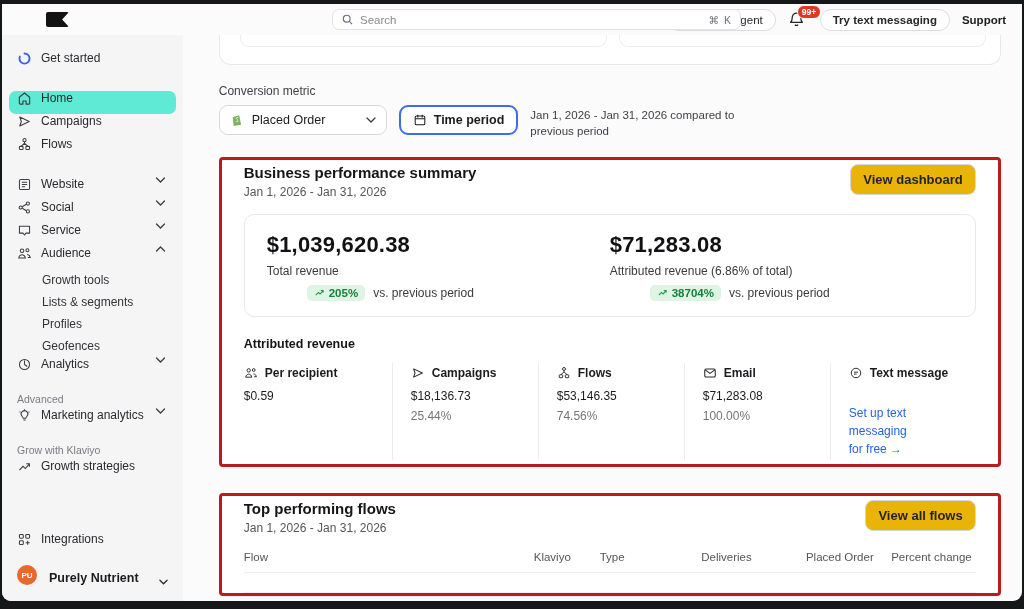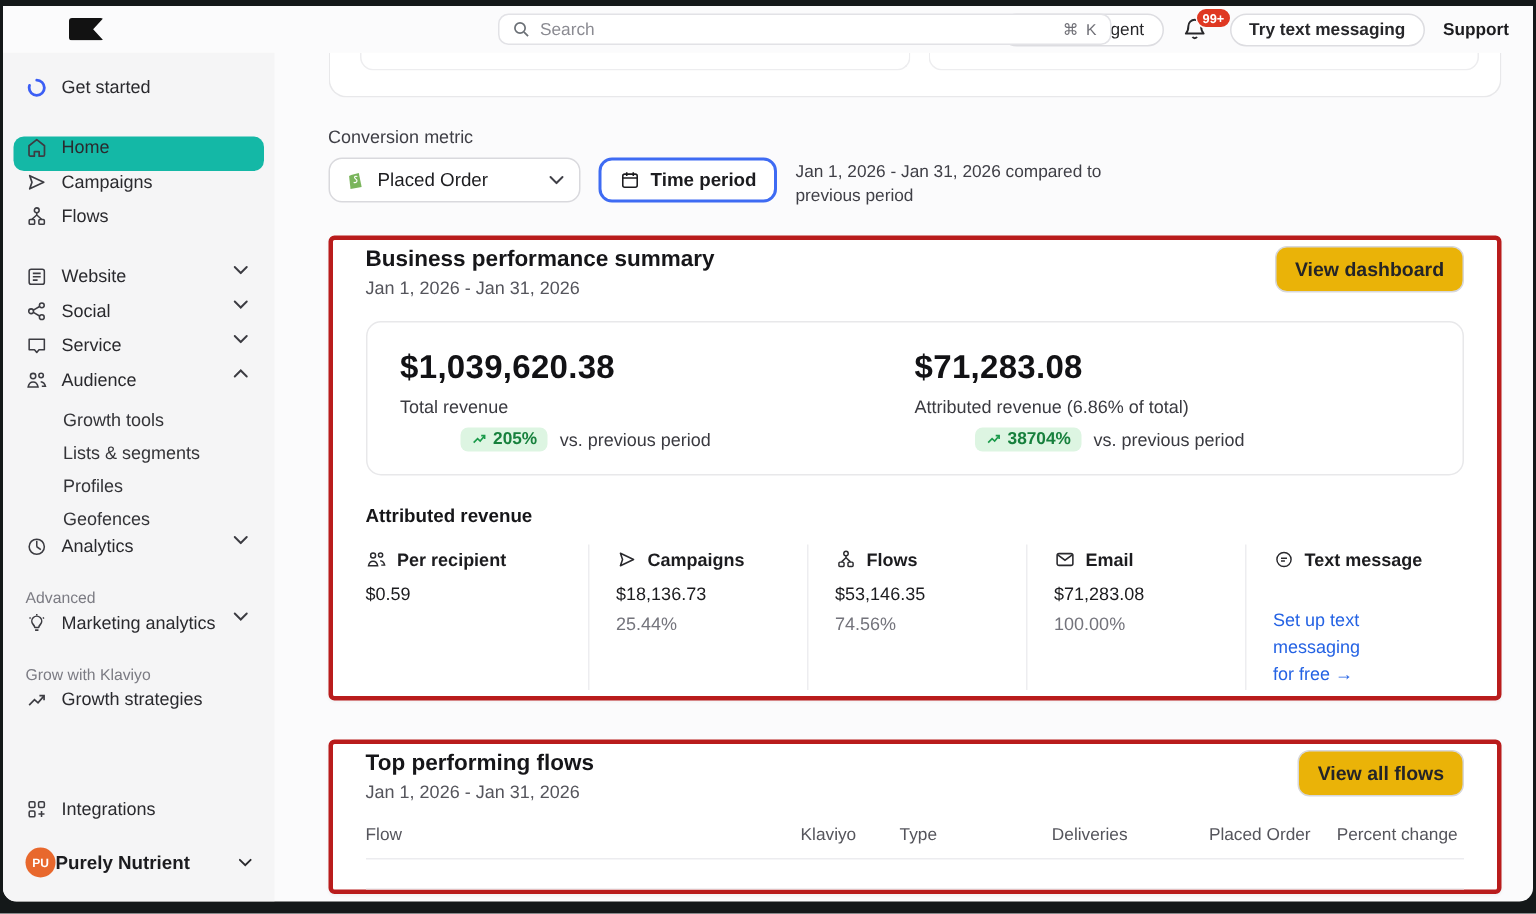--- a/index.html
+++ b/index.html
@@ -25,27 +25,27 @@
   .badge-99 { position:absolute; top:-6px; left:9px; background:#df3822; color:#fff; font-size:8.5px; font-weight:700;
               border-radius:999px; padding:1px 4px; border:1.5px solid #fbfbfc; }
   .support { font-size:11.5px; font-weight:700; color:#1c1c1f; }
 
   .body-row { flex:1; display:flex; min-height:0; }
 
   
   .sidebar { flex:0 0 160px; background:#f5f5f6; padding:16px 7px 12px 7px; display:flex; flex-direction:column;
              font-size:12px; color:#2a2a2e; }
   .sb-item { display:flex; gap:9px; height:23px; padding:0 8px; border-radius:7px; cursor:pointer; white-space:nowrap; }
-  .sb-item.active { background:#14b8a6; }
+  .sb-item.active { background:#5eead4; }
   .sb-item svg { flex:0 0 15px; color:#3c3c42; }
   .sb-chev { margin-left:auto; color:#6f6f76; }
   .sb-sub { padding-left:33px; height:22px; display:flex; align-items:center; cursor:pointer; color:#343438; }
   .sb-label { font-size:10.5px; color:#7b7b83; padding:0 8px; margin:13px 0 3px; } .sb-gap-m { height:17px; }
   .sb-bottom { margin-top:auto; }
-  .account { display:flex; align-items:center; gap:0; padding:4px 8px; margin-top:6px; cursor:pointer; }
+  .account { display:flex; align-items:flex-end; gap:12px; padding:4px 8px; margin-top:6px; cursor:pointer; }
   .avatar { width:20px; height:20px; border-radius:50%; background:#e8682d; color:#fff; font-size:8px; font-weight:700;
             display:flex; align-items:center; justify-content:center; }
   .account-name { font-size:12.5px; font-weight:700; color:#1c1c1f; }
 
   
   .main { flex:1; padding-left:36px; overflow:hidden; }
   .content { width:782px; }
   .cut-outer { height:30px; background:#fff; border:1px solid #e8e8ea; border-top:none; border-radius:0 0 12px 12px;
                padding:0 14px 0 20px; display:flex; gap:12px; }
   .cut-inner { flex:1; height:12px; background:#fff; border:1px solid #ededef; border-top:none; border-radius:0 0 9px 9px; }

